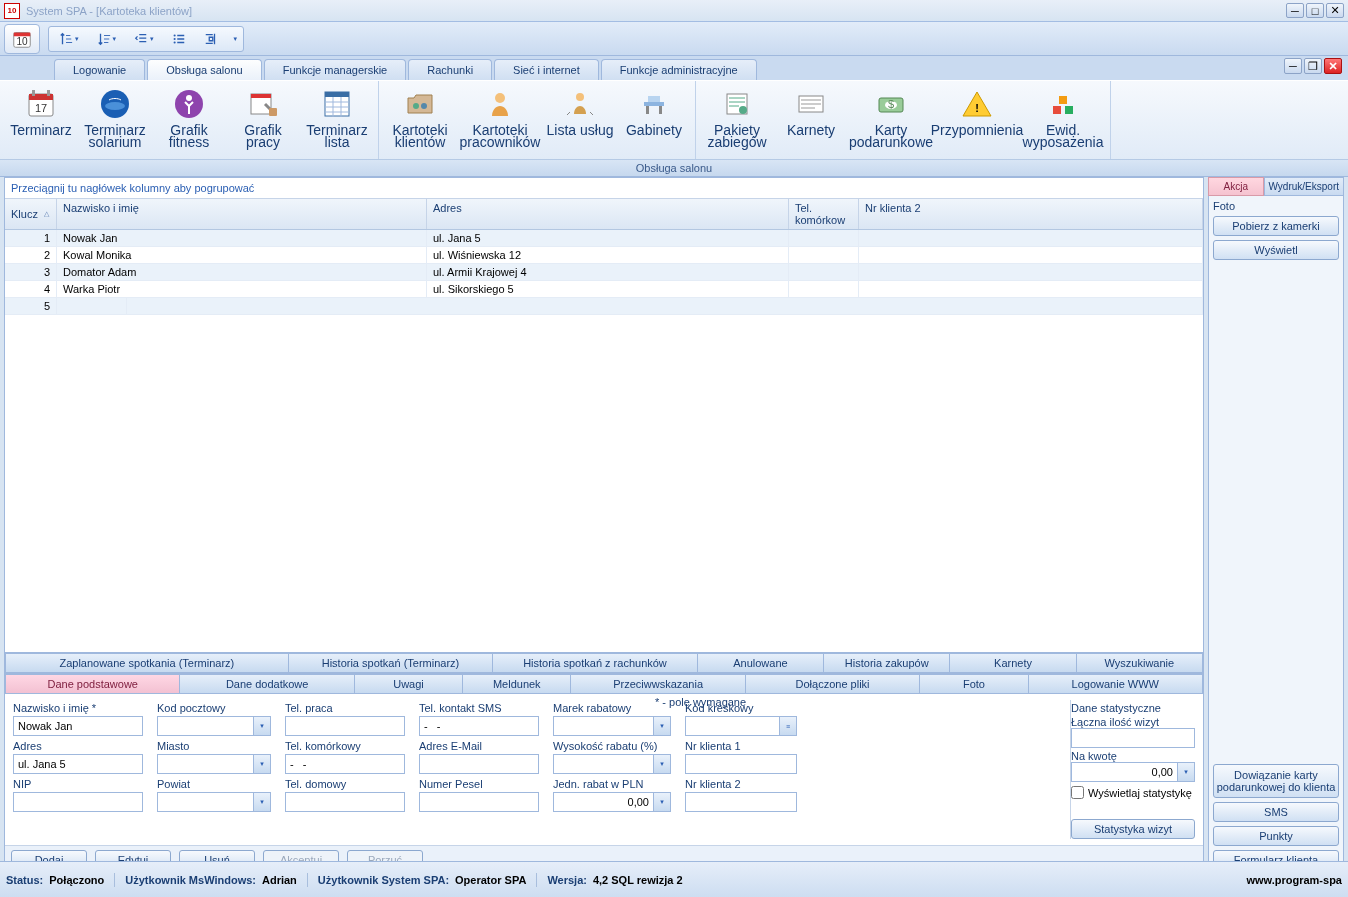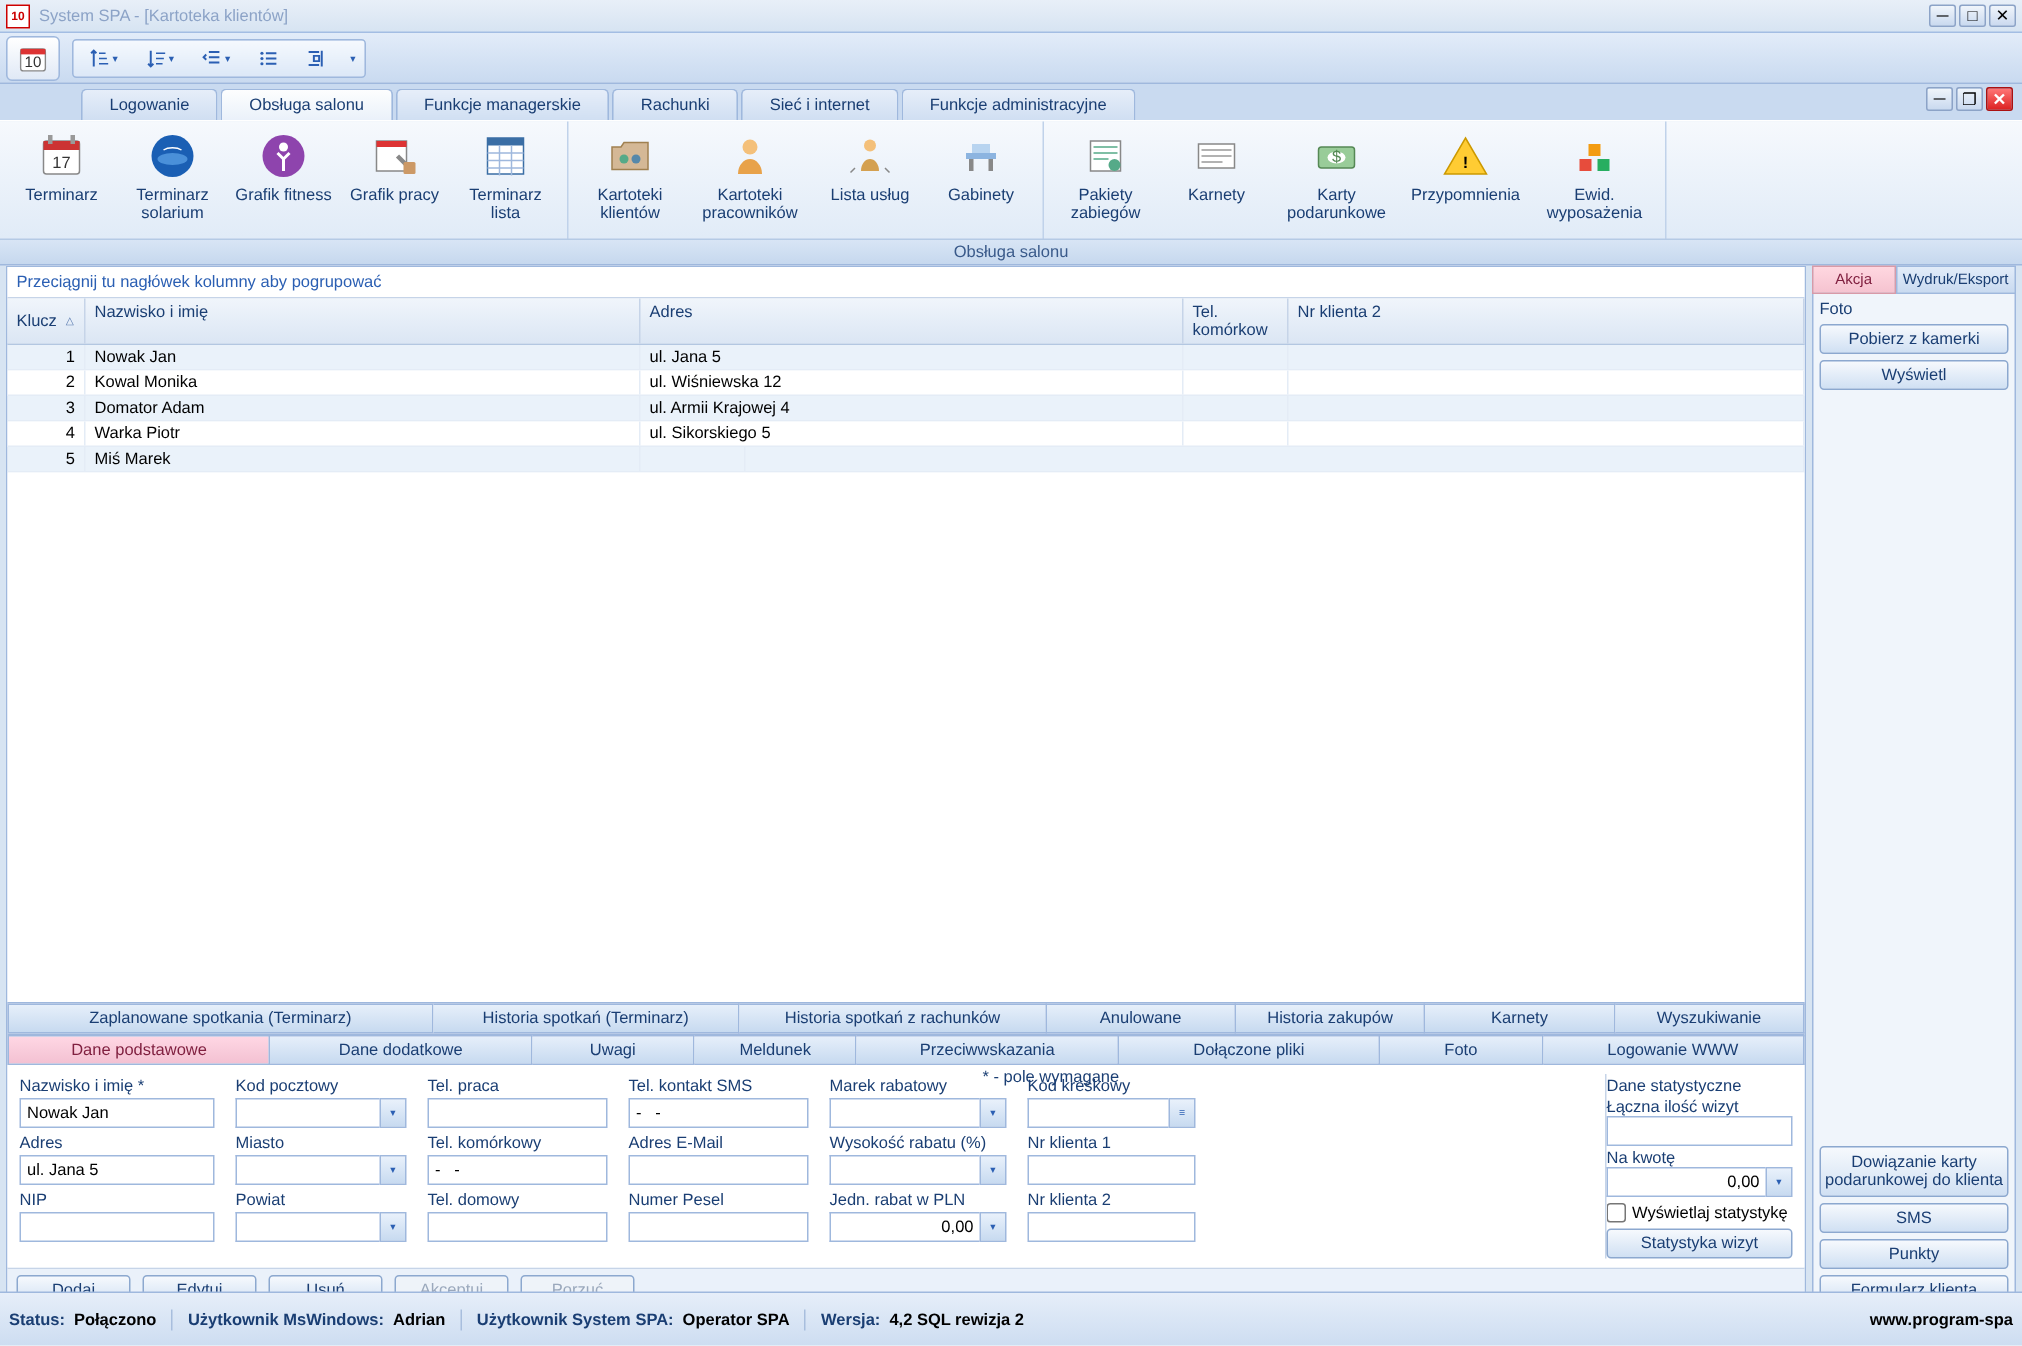--- a/index.html
+++ b/index.html
@@ -31,21 +31,21 @@
 .mdi-btn.close { background: linear-gradient(#f77,#d22); border-color:#a11;}
 .mdi-btn.close span { color:#fff; font-weight:bold;}
 
 
 .ribbon { height: 97px; background: linear-gradient(#f6f9fd,#dce8f6); border-top:1px solid #fff; border-bottom:1px solid #9fb8dd; display:flex; position:relative;}
 .ribbon-group { border-right:1px solid #c0d2ea; padding:2px 4px 0 4px; display:flex; flex-direction:column; height:100%;}
 .ribbon-items { display:flex; flex:1;}
 .ribbon-item { width:74px; display:flex; flex-direction:column; align-items:center; justify-content:flex-start; padding:4px 2px; cursor:pointer; text-align:center; border:1px solid transparent; border-radius:3px;}
 .ribbon-item.wide { width:86px;}
 .ribbon-icon { width:32px; height:32px; margin-bottom:4px; display:flex; align-items:center; justify-content:center;}
-.ribbon-label { color:#1a3e73; line-height:12px; font-size:11px;}
+.ribbon-label { color:#1a3e73; line-height:12px; font-size:14px;}
 .ribbon-caption-full { position:absolute; bottom:0; left:0; right:0; text-align:center; color:#3a5a8a; padding:2px 0; background:linear-gradient(#d8e5f5,#c6d8ee); border-top:1px solid #b5cae5;}
 
 
 .main-area { position:absolute; top:177px; left:4px; right:4px; bottom:22px; display:flex; gap:4px;}
 .left-pane { flex:1; background:#fff; border:1px solid #9fb8dd; display:flex; flex-direction:column;}
 .right-pane { width:136px; display:flex; flex-direction:column;}
 
 
 .group-row { padding:4px 6px; color:#2b5fb3; font-style:normal; background:#fff; border-bottom:1px solid #c6d4e8;}
 .grid-header { display:flex; background: linear-gradient(#f0f5fb,#dbe6f4); border-bottom:1px solid #b3c7e1;}
@@ -390,21 +390,20 @@
         </div>
         <div class="grid-row">
           <div class="gc gc-k">4</div>
           <div class="gc gc-n">Warka Piotr</div>
           <div class="gc gc-a">ul. Sikorskiego 5</div>
           <div class="gc gc-t"></div>
           <div class="gc gc-c"></div>
         </div>
         <div class="grid-row alt">
           <div class="gc gc-k">5</div>
-          <div class="gc gc-n">Miś Marek</div>
           <div class="gc gc-t"></div>
           <div class="gc gc-c"></div>
         </div>
       </div>
     <div class="grid-empty"></div>
 
     <div class="mid-tabs">
       <div class="mid-tab wide">Zaplanowane spotkania (Terminarz)</div>
       <div class="mid-tab">Historia spotkań (Terminarz)</div>
       <div class="mid-tab">Historia spotkań z rachunków</div>
@@ -525,21 +524,21 @@
         <div class="form-combo">
             <input class="form-input num-right" value="0,00" style="">
             <div class="combo-btn">
               <span>▾</span>
             </div>
           </div>
         <label class="chk">
             <input type="checkbox" style="">
             <span>Wyświetlaj statystykę</span>
           </label>
-        <div class="side-btn" style="margin-top:4px;">Statystyka wizyt</div>
+        <div class="side-btn" style="margin-top:20px;">Statystyka wizyt</div>
       </div>
     </div>
 
     <div class="bottom-bar">
       <div class="act-btn">Dodaj</div>
       <div class="act-btn">Edytuj</div>
       <div class="act-btn">Usuń</div>
       <div class="act-btn disabled">Akceptuj</div>
       <div class="act-btn disabled">Porzuć</div>
     </div>

